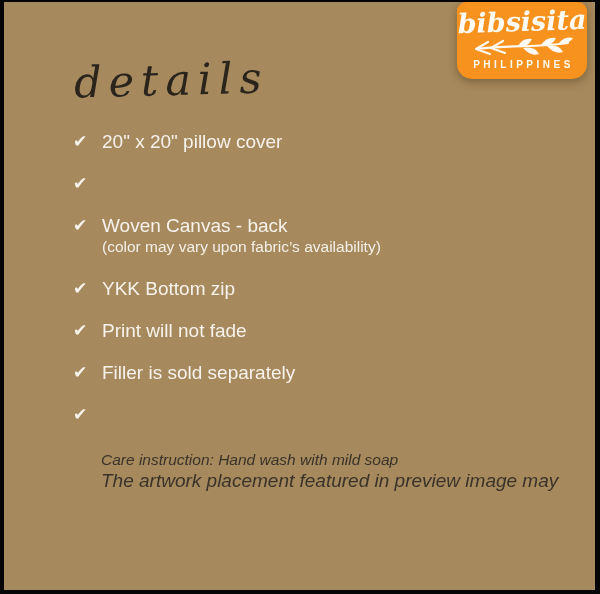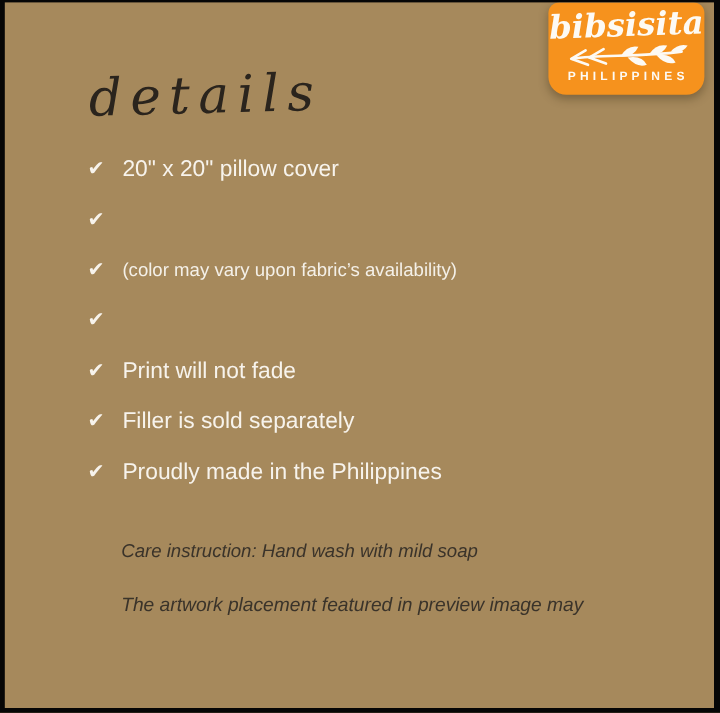--- a/index.html
+++ b/index.html
@@ -94,23 +94,23 @@
   .care {
     position: absolute;
     left: 97px; top: 449px;
     margin: 0;
     font-size: 15.5px;
     font-style: italic;
     color: #3a332a;
   }
   .artwork {
     position: absolute;
-    left: 97px; top: 492px;
+    left: 97px; top: 468px;
     margin: 0;
-    font-size: 16px;
+    font-size: 19px;
     font-style: italic;
     color: #3a332a;
     line-height: 21px;
     text-align: right;
   }
 </style>
 </head>
 <body>
 
 <div class="panel">
@@ -145,50 +145,51 @@
       </span>
     </li>
 
     <li class="feature">
       <span class="check">✔</span>
     </li>
 
     <li class="feature">
       <span class="check">✔</span>
       <span class="ftext">
+        <span class="fmain">Woven Canvas - back</span>
         <span class="fnote">(color may vary upon fabric’s availability)</span>
       </span>
     </li>
 
     <li class="feature">
       <span class="check">✔</span>
+      <span class="ftext">
+        <span class="fmain">YKK Bottom zip</span>
+
+      </span>
     </li>
 
     <li class="feature">
       <span class="check">✔</span>
       <span class="ftext">
         <span class="fmain">Print will not fade</span>
 
       </span>
     </li>
 
     <li class="feature">
       <span class="check">✔</span>
       <span class="ftext">
         <span class="fmain">Filler is sold separately</span>
 
       </span>
     </li>
 
     <li class="feature">
       <span class="check">✔</span>
-      <span class="ftext">
-        <span class="fmain">Proudly made in the Philippines</span>
-
-      </span>
     </li>
   </ul>
 
   <p class="care">Care instruction: Hand wash with mild soap</p>
 
   <p class="artwork">
     <span>The artwork placement featured in preview image may</span><br>
   </p>
 
 </div>

